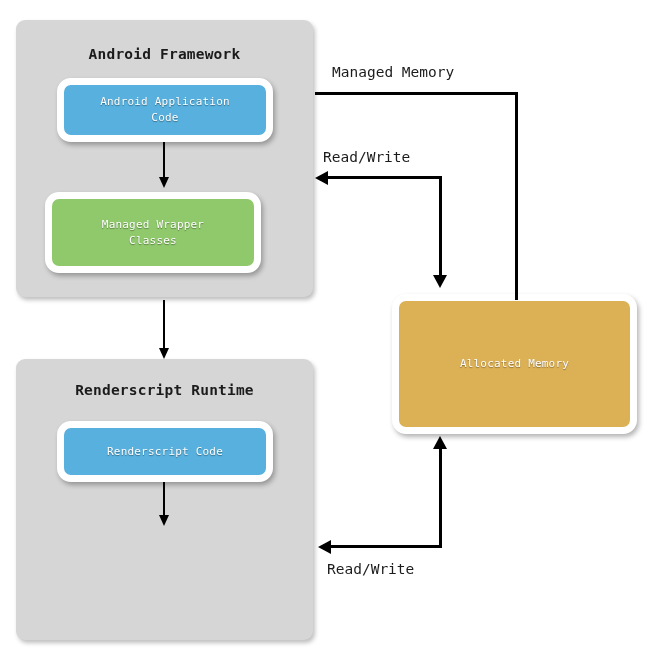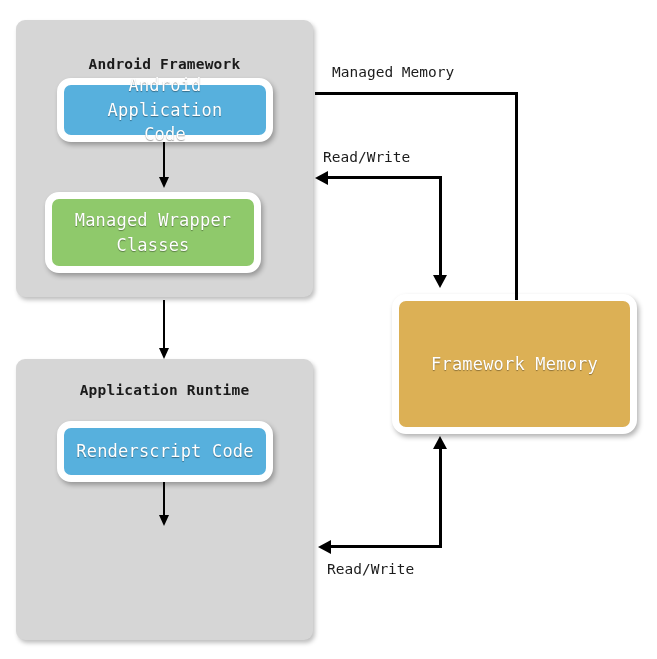--- a/index.html
+++ b/index.html
@@ -42,21 +42,21 @@
   .node {
     position: absolute;
     box-sizing: border-box;
     border-radius: 14px;
     border: 7px solid #ffffff;
     display: flex;
     align-items: center;
     justify-content: center;
     text-align: center;
     color: #ffffff;
-    font-size: 17px;
+    font-size: 11px;
     line-height: 1.45;
     text-shadow: 0 1px 1px rgba(0,0,0,0.38);
     box-shadow: 2px 3px 5px rgba(0,0,0,0.3);
     letter-spacing: 0.2px;
   }
   .node-label { display: block; white-space: pre-line; padding: 0 4px; }
 
   
   .seg {
     position: absolute;
@@ -96,53 +96,53 @@
     color: #1c1c1c;
     white-space: nowrap;
   }
 </style>
 </head>
 <body>
 
 <div id="canvas">
 
   <div class="panel" style="left:16px; top:20px; width:297px; height:277px;">
-    <div class="panel-title" style="top:36px;">Android Framework</div>
+    <div class="panel-title" style="top:26px;">Android Framework</div>
   </div>
 
   <div class="node" style="left:57px; top:78px; width:216px; height:64px; background:#57b0dd;">
     <span class="node-label">Android Application
 Code</span>
   </div>
 
   <div class="seg" style="left:163px; top:142px; width:2px; height:39px;"></div>
   <div class="arrowhead arrow-down-sm" style="left:159px; top:177px;"></div>
 
   <div class="node" style="left:45px; top:192px; width:216px; height:81px; background:#8fc96b;">
     <span class="node-label">Managed Wrapper
 Classes</span>
   </div>
 
   <div class="seg" style="left:163px; top:300px; width:2px; height:53px;"></div>
   <div class="arrowhead arrow-down-sm" style="left:159px; top:348px;"></div>
 
   <div class="panel" style="left:16px; top:359px; width:297px; height:281px;">
-    <div class="panel-title" style="top:23px;">Application Runtime</div>
+    <div class="panel-title" style="top:23px;">Renderscript Runtime</div>
   </div>
 
   <div class="node" style="left:57px; top:421px; width:216px; height:61px; background:#57b0dd;">
     <span class="node-label">Renderscript Code</span>
   </div>
 
   <div class="seg" style="left:163px; top:482px; width:2px; height:37px;"></div>
   <div class="arrowhead arrow-down-sm" style="left:159px; top:515px;"></div>
 
 
   <div class="node" style="left:392px; top:294px; width:245px; height:140px; background:#dcb055;">
-    <span class="node-label">Framework Memory</span>
+    <span class="node-label">Allocated Memory</span>
   </div>
 
   <div class="seg" style="left:315px; top:92px; width:203px; height:3px;"></div>
 
   <div class="seg" style="left:515px; top:92px; width:3px; height:208px;"></div>
   <div class="edge-label" style="left:332px; top:80px; transform:translateY(-100%);">Managed Memory</div>
 
   <div class="seg" style="left:439px; top:176px; width:3px; height:103px;"></div>
   <div class="arrowhead arrow-down" style="left:433px; top:275px;"></div>
 

